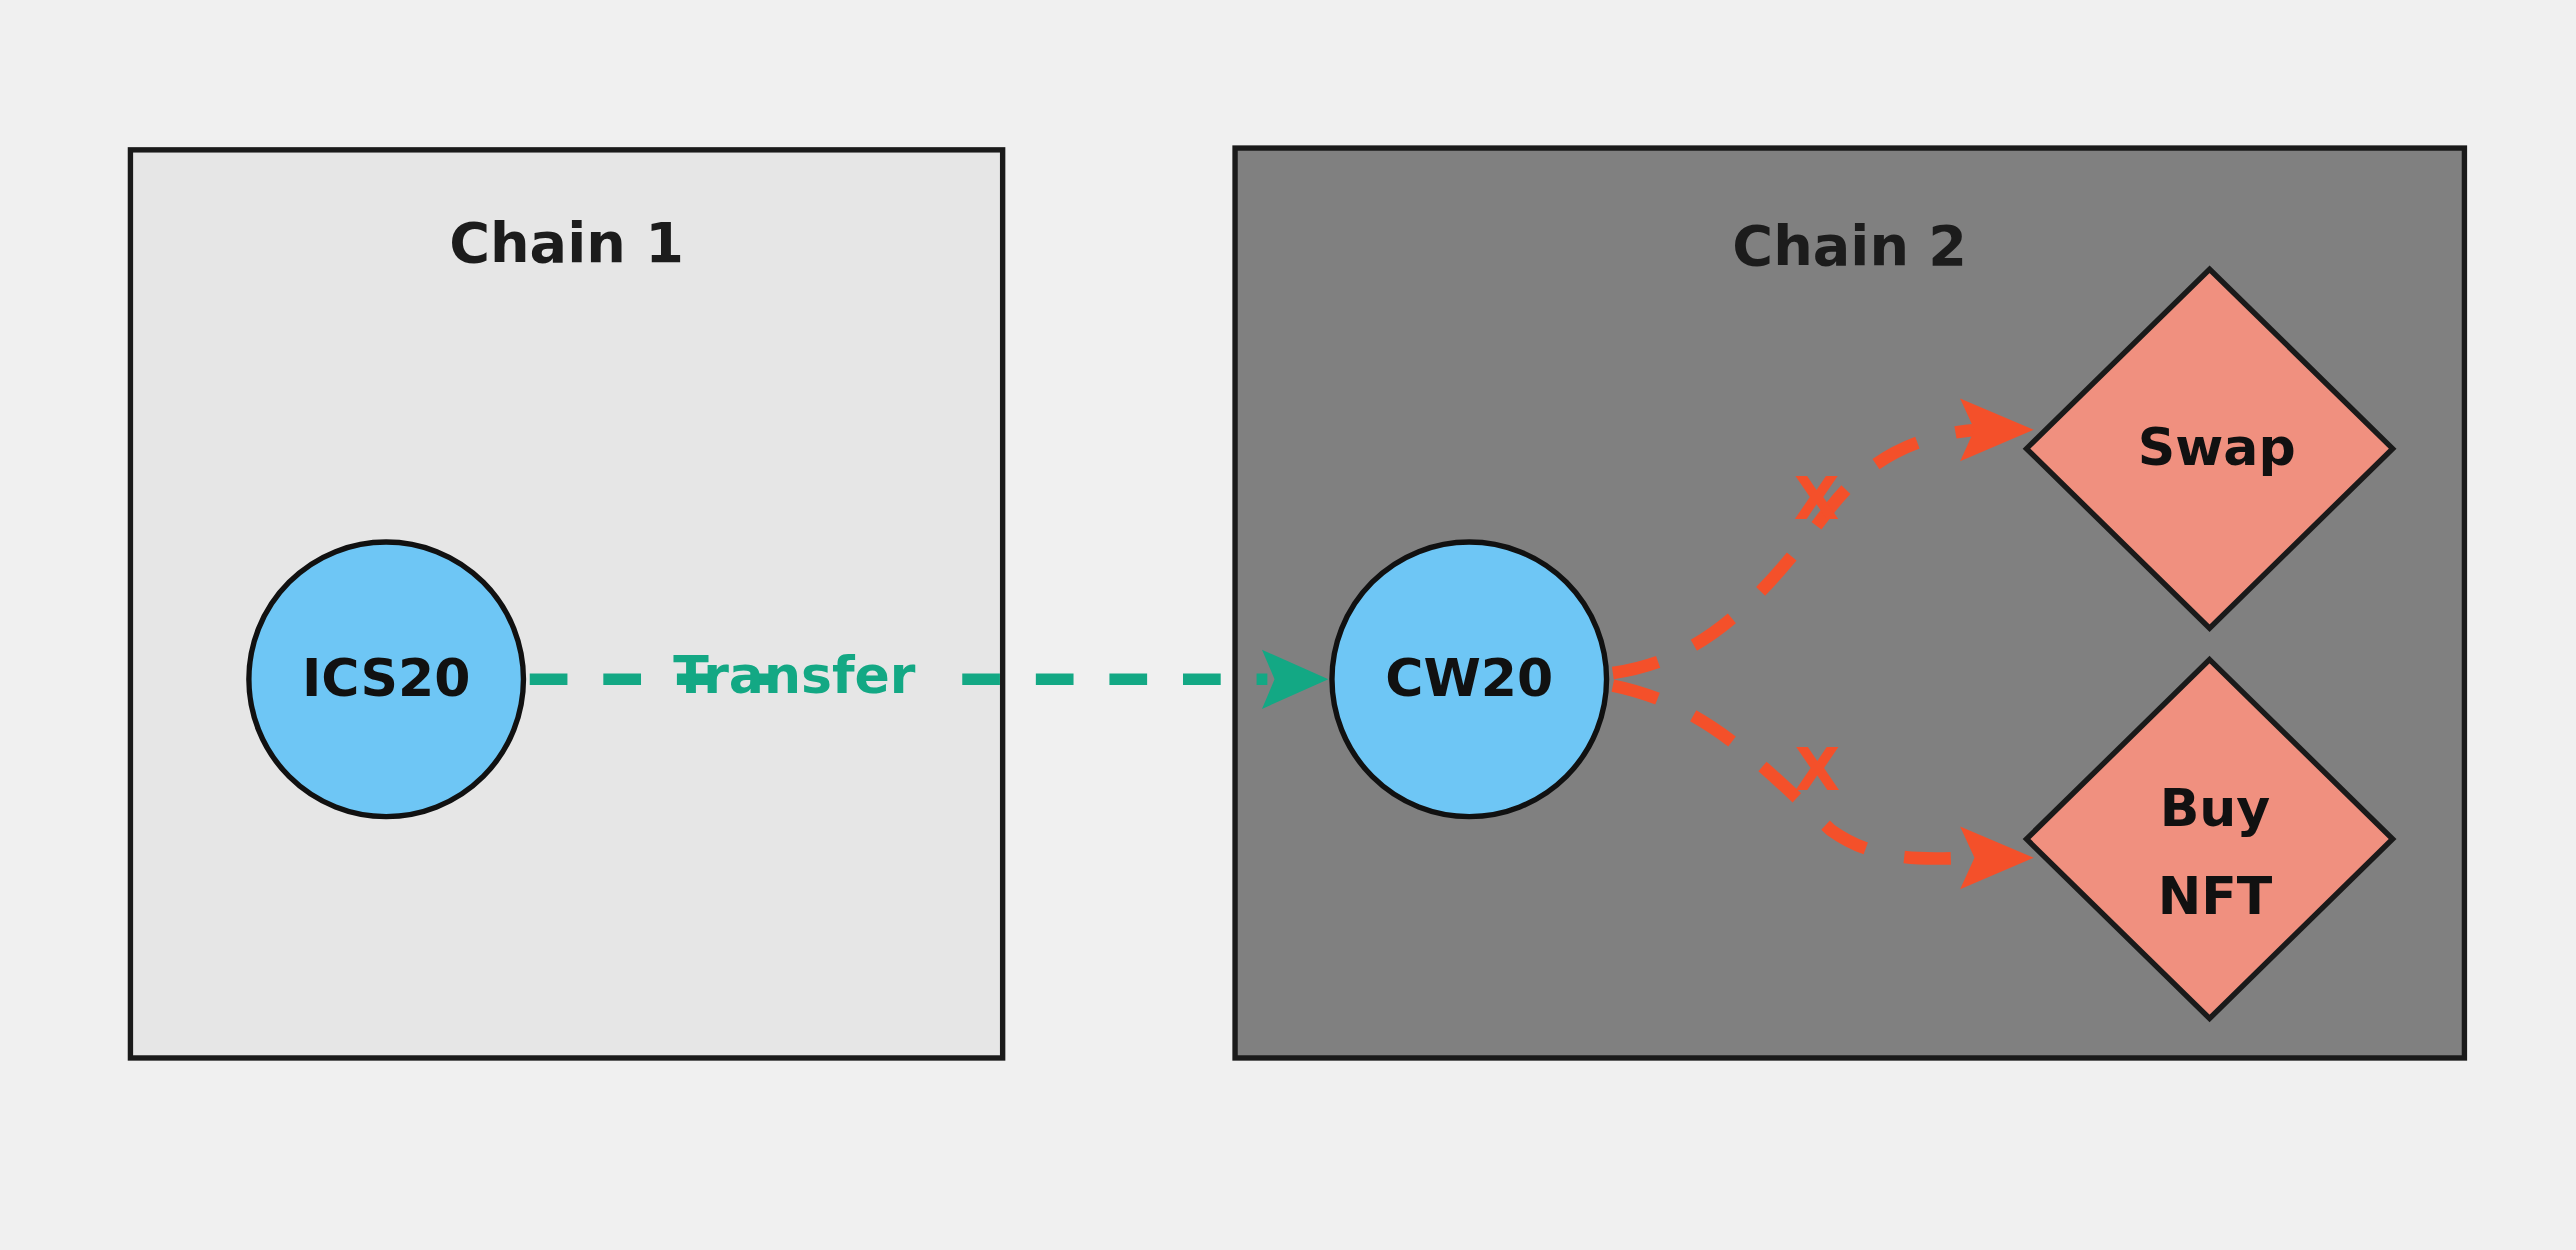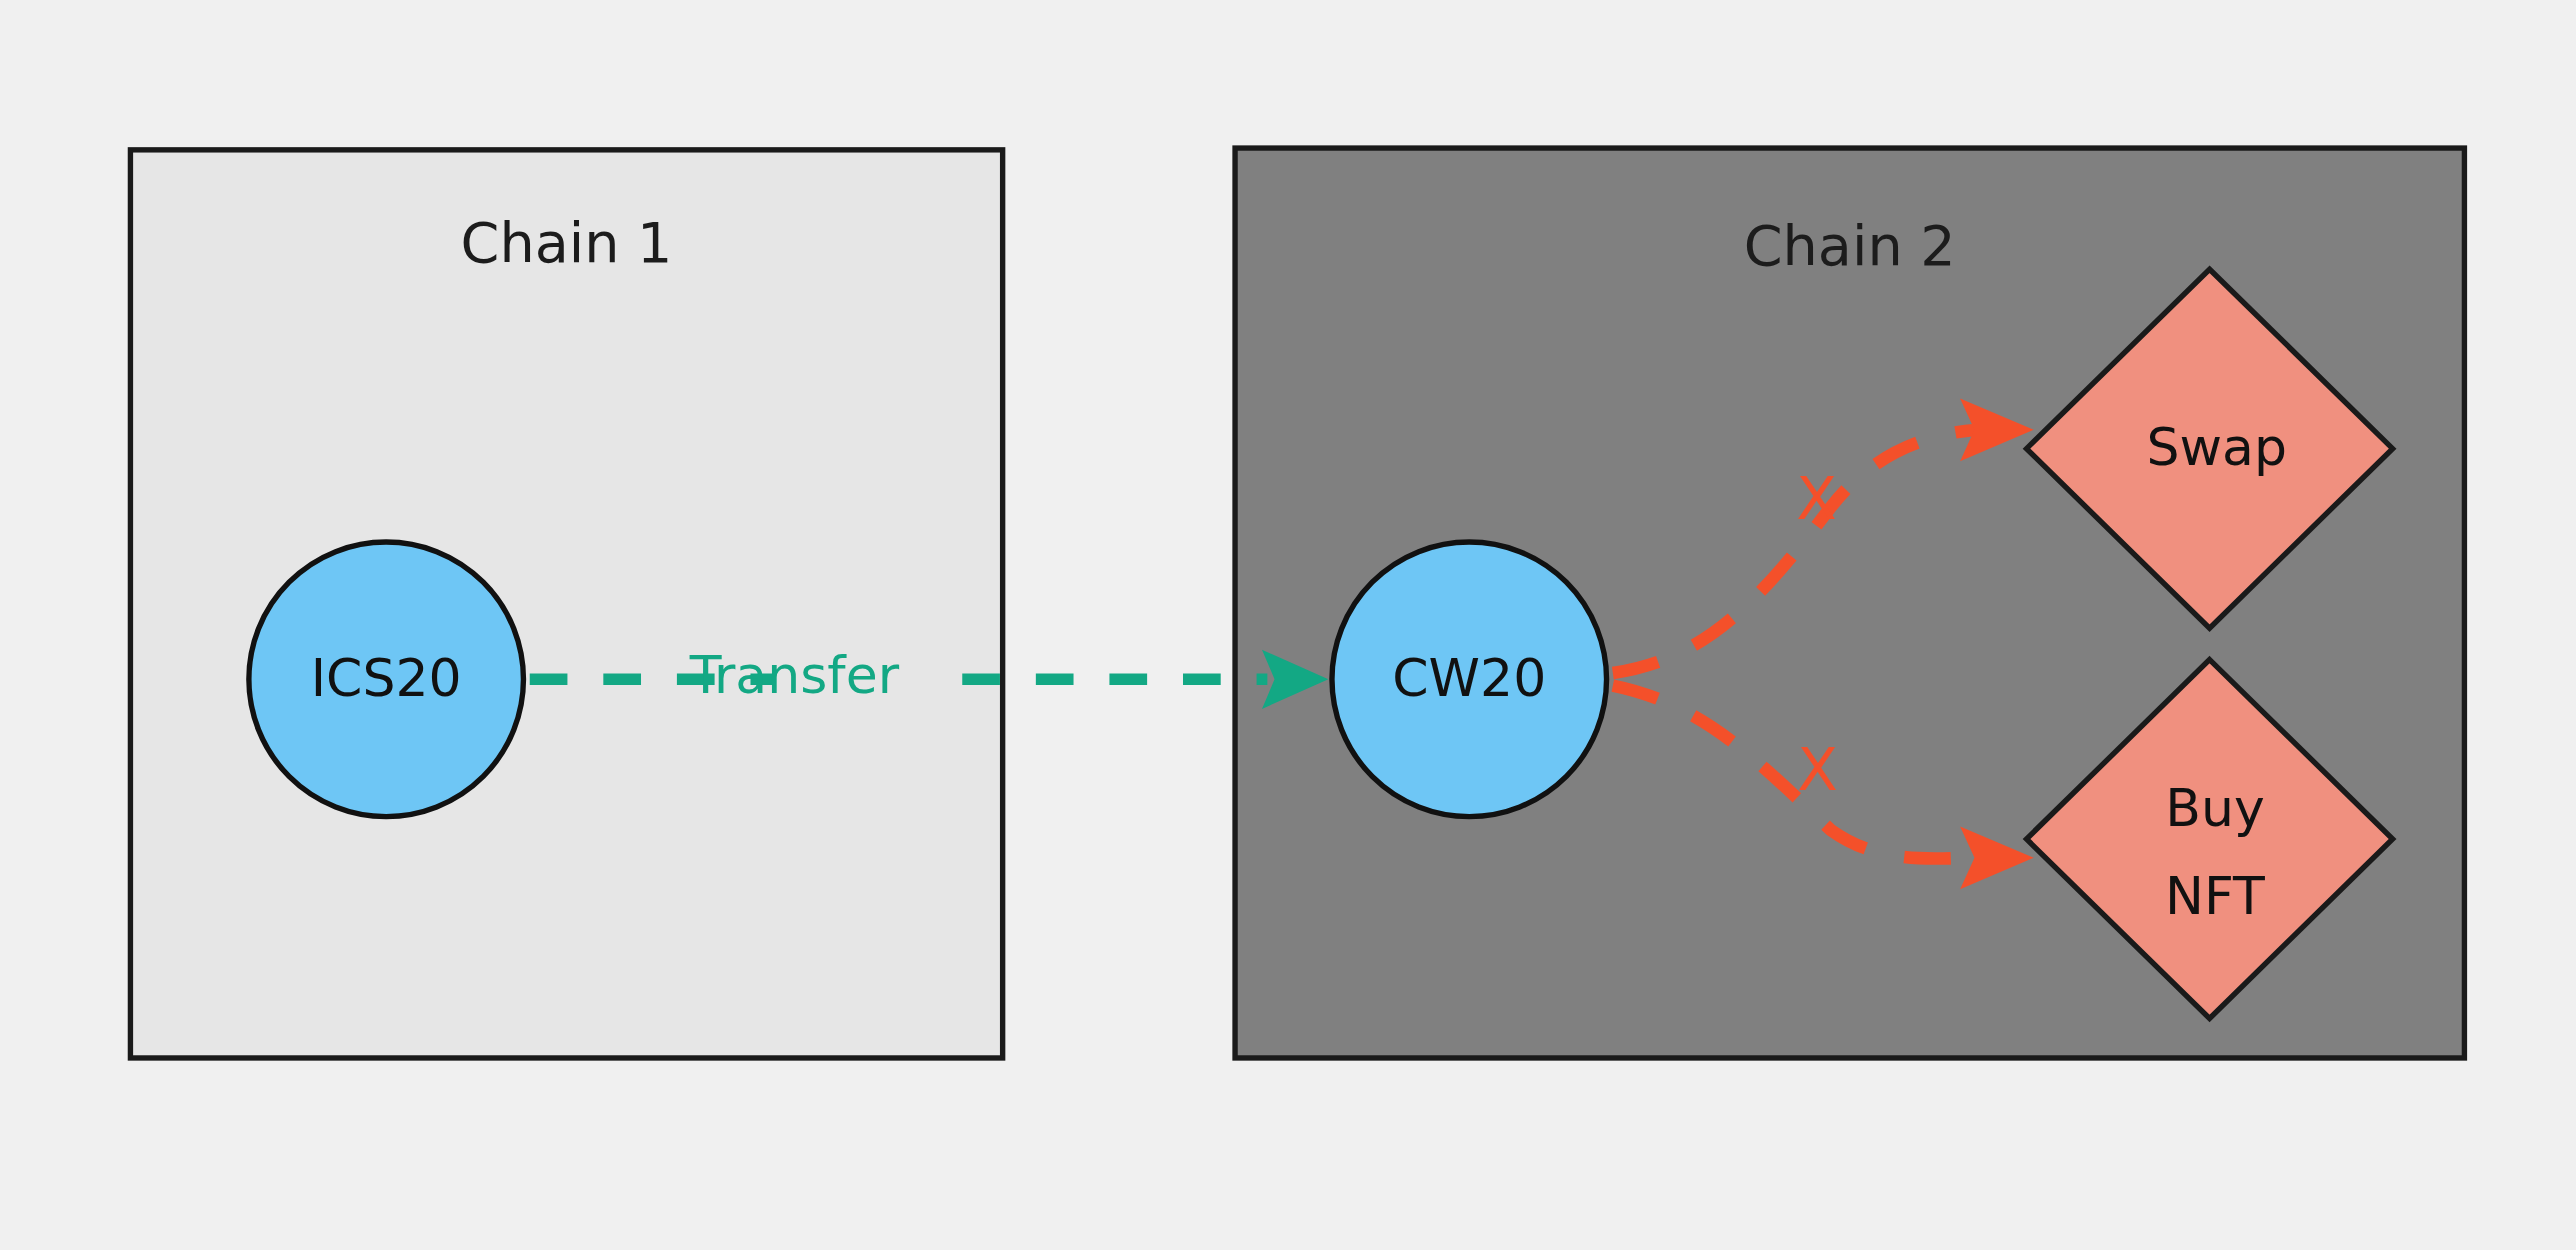--- a/index.html
+++ b/index.html
@@ -12,20 +12,21 @@
     height: 1250px;
     font-family: "DejaVu Sans", "Liberation Sans", sans-serif;
     overflow: hidden;
     position: relative;
   }
   #diagram-root {
     position: absolute;
     inset: 0;
     width: 2324px;
     height: 1250px;
+    font-weight: bold;
   }
   svg#diagram-svg {
     display: block;
     width: 2576px;
     height: 1250px;
   }
   .chain-title {
     font-family: "DejaVu Sans", "Liberation Sans", sans-serif;
     font-size: 62px;
     fill: #1c1c1c;

